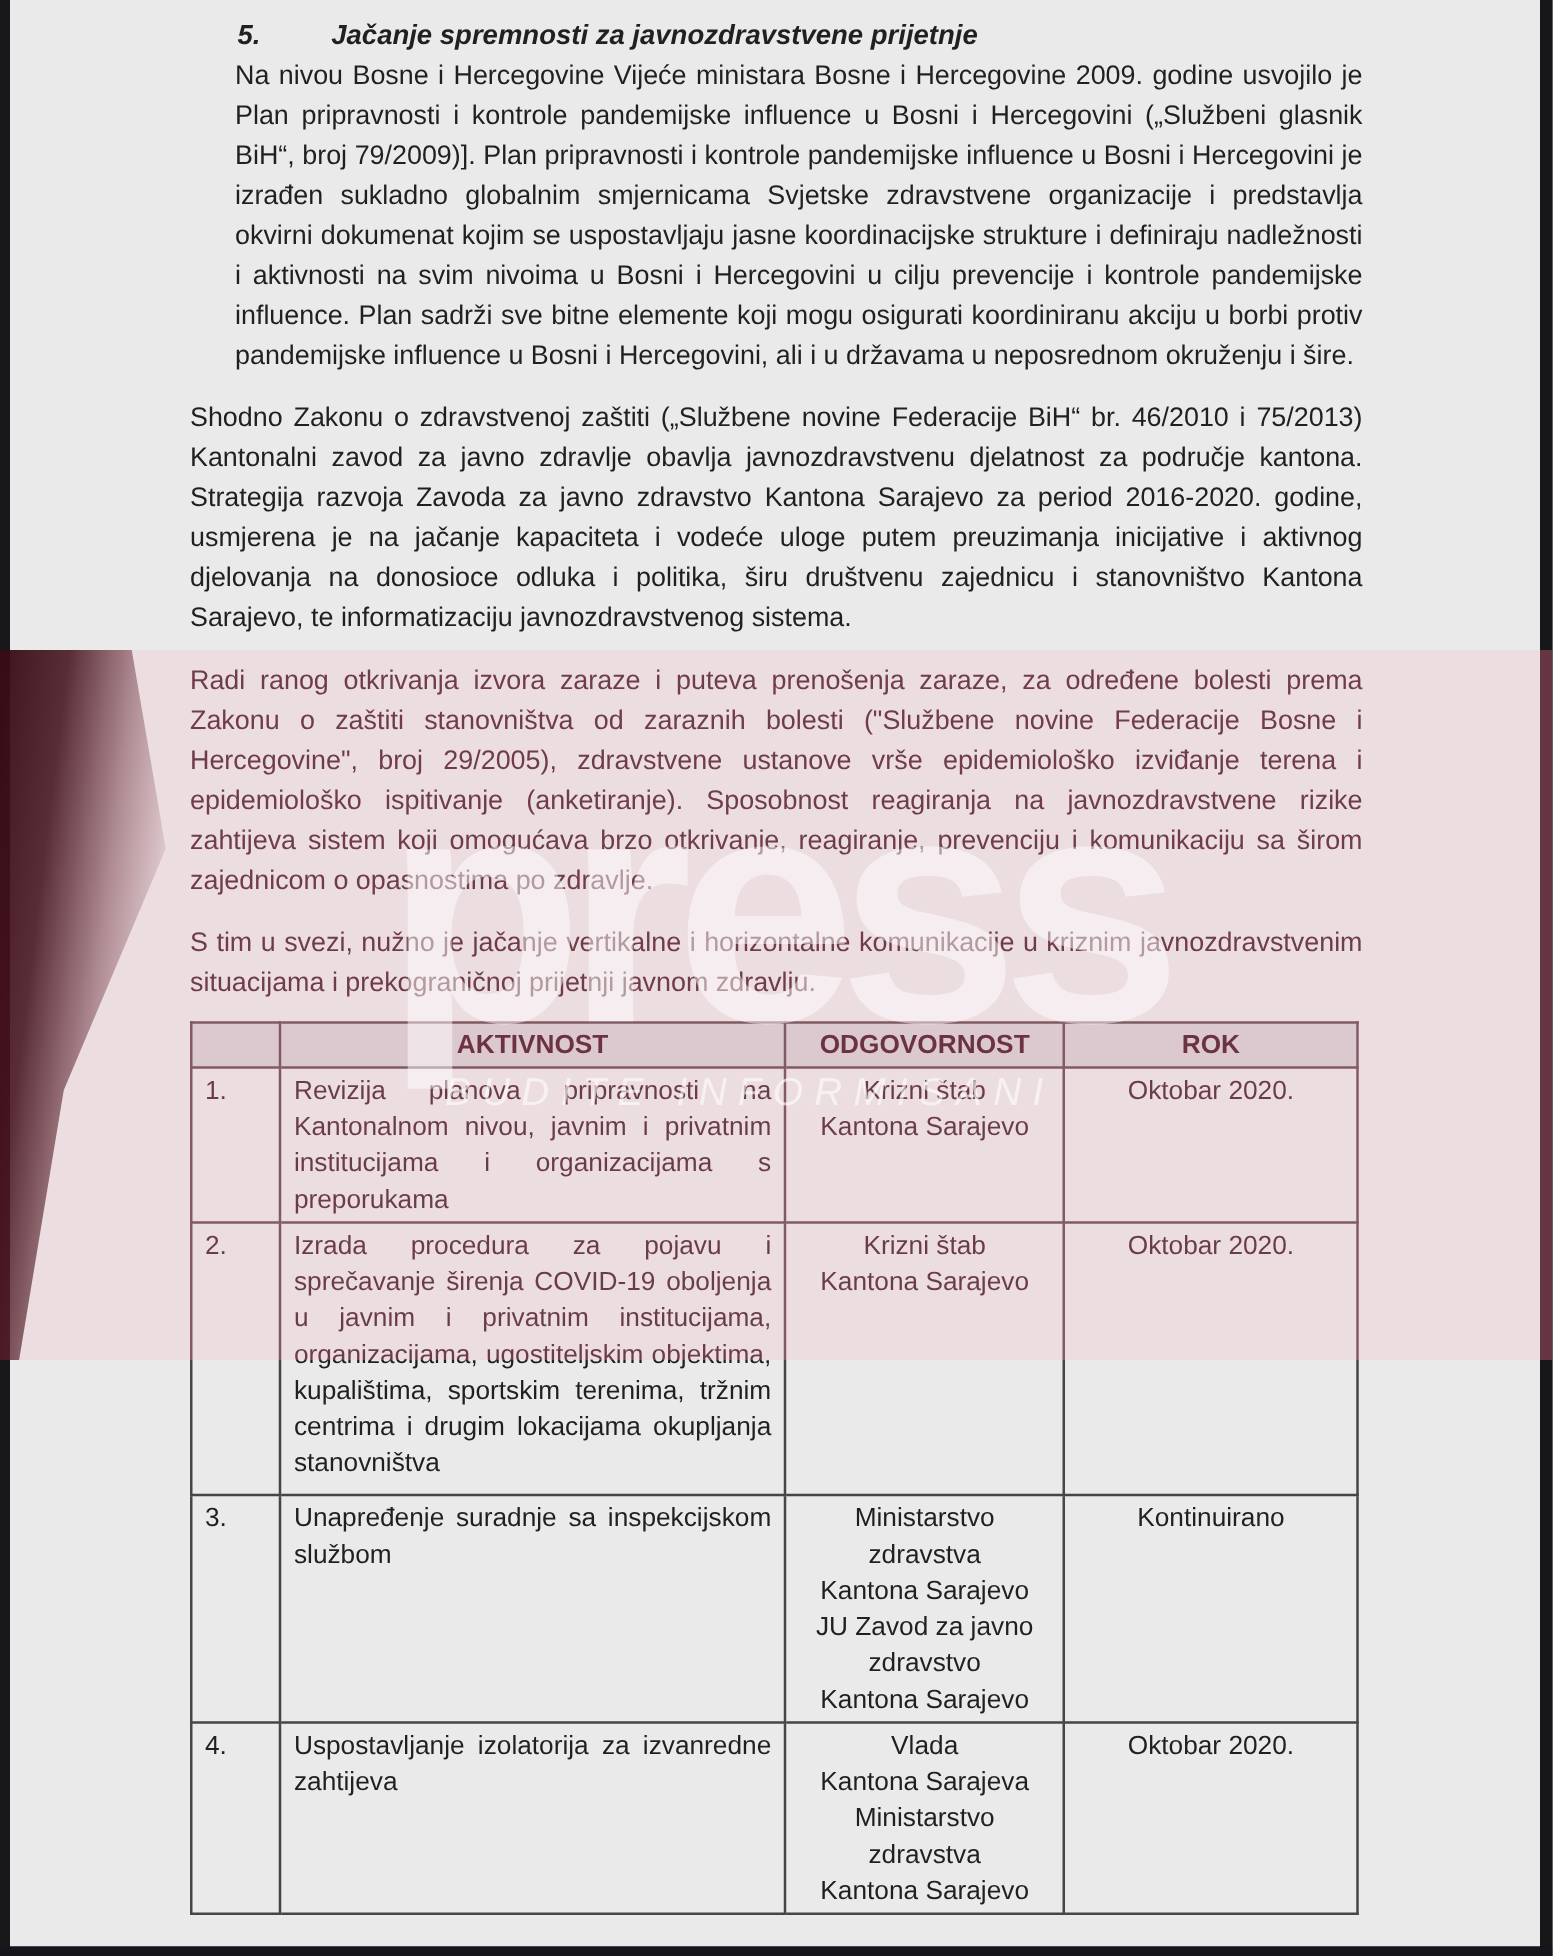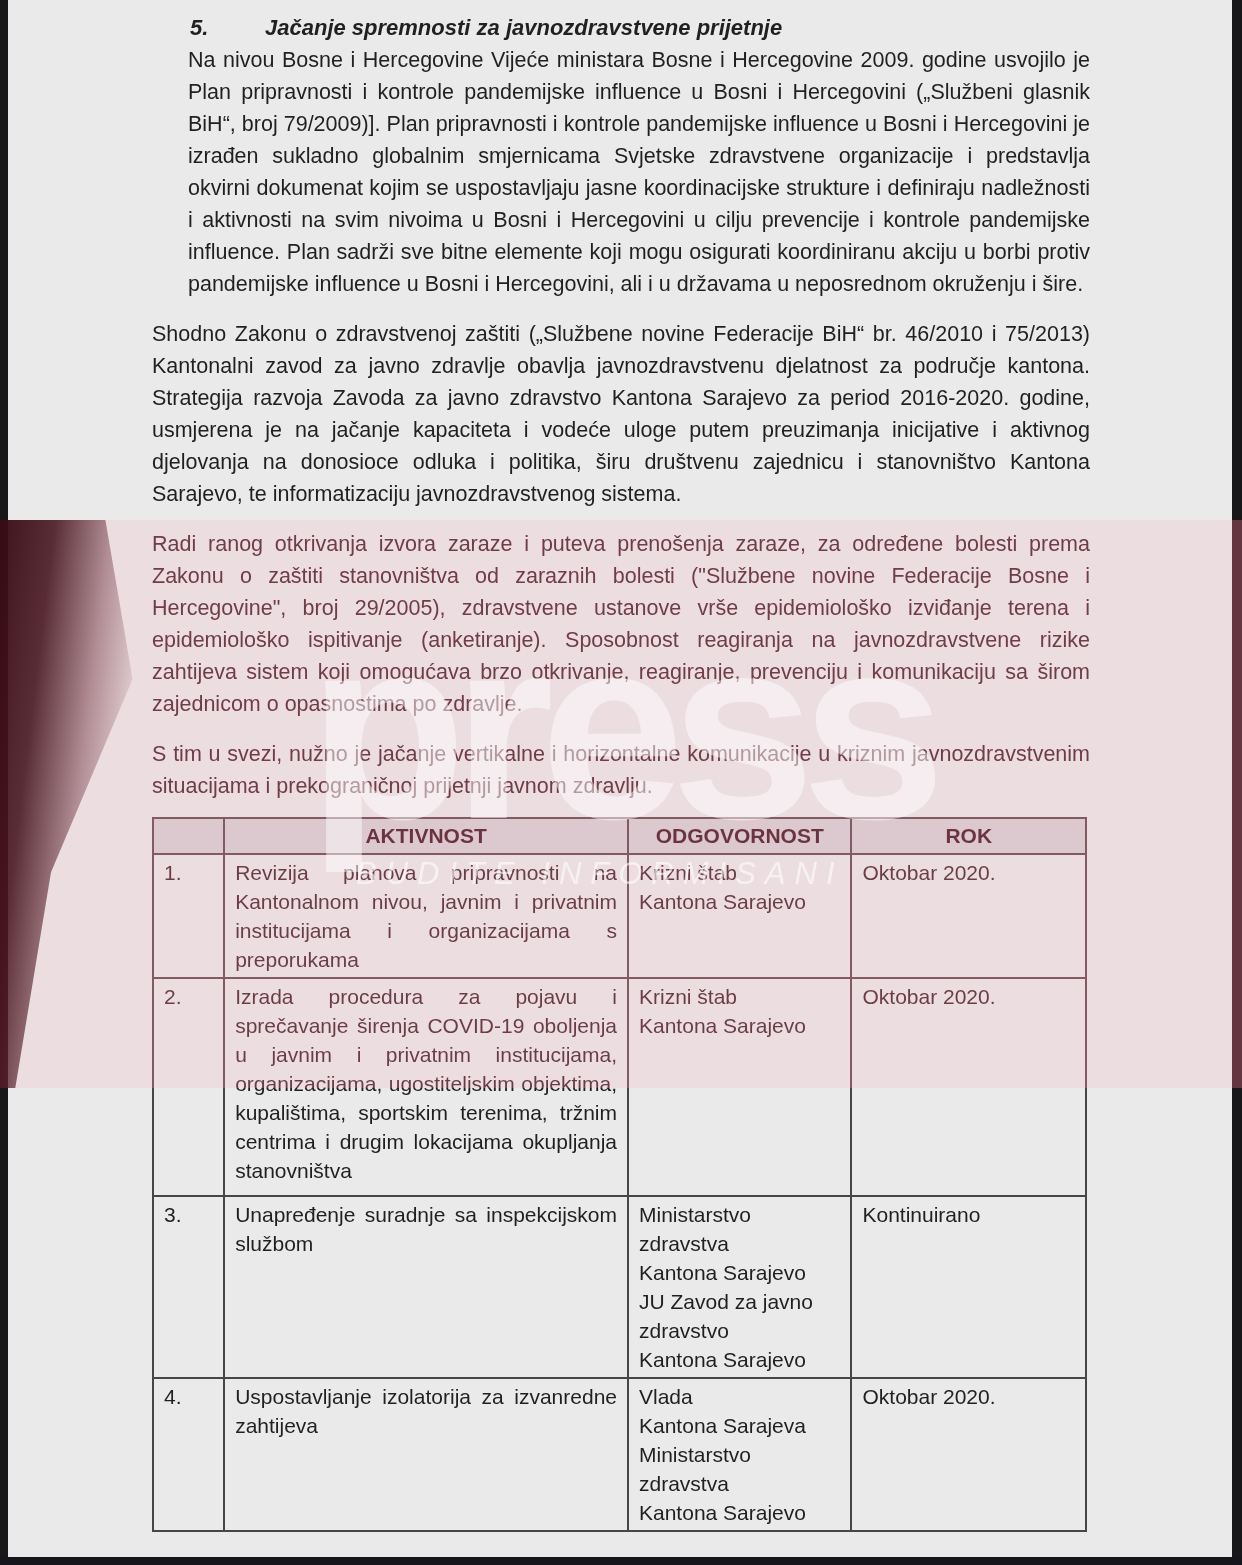--- a/index.html
+++ b/index.html
@@ -33,21 +33,21 @@
   }
   table.plan th, table.plan td{
     border:2px solid #474545;vertical-align:top;padding:3px 10px;
   }
   table.plan th{
     background:#d2d1d3;font-weight:bold;color:#241418;
     text-align:center;height:30px;padding:2px 4px;font-size:21px;
   }
   td.cell-num{text-align:left;padding-left:12px;}
   td.cell-akt{text-align:justify;text-justify:inter-word;padding:3px 13px;}
-  td.cell-ctr{text-align:left;white-space:pre-line;}
+  td.cell-ctr{text-align:center;white-space:pre-line;}
   tr.r1{height:116px;} tr.r2{height:218px;} tr.r3{height:146px;} tr.r4{height:140px;}
 
   
   .band-tint{
     position:absolute;left:0;top:520px;width:1242px;height:568px;z-index:2;
     background:rgba(210,140,155,0.16);pointer-events:none;
   }
   .band-screen{
     position:absolute;left:0;top:520px;width:1242px;height:568px;z-index:3;
     background:#3a0e18;mix-blend-mode:screen;pointer-events:none;

